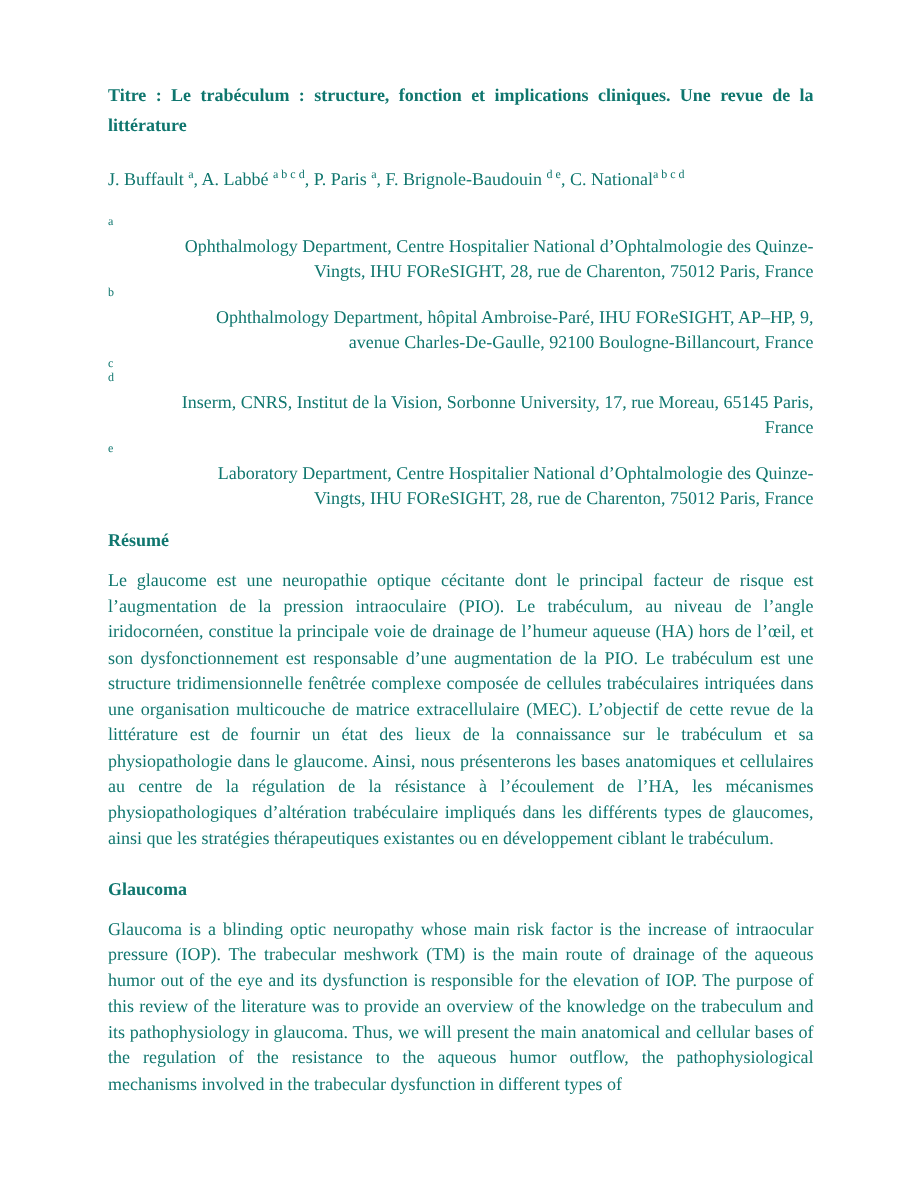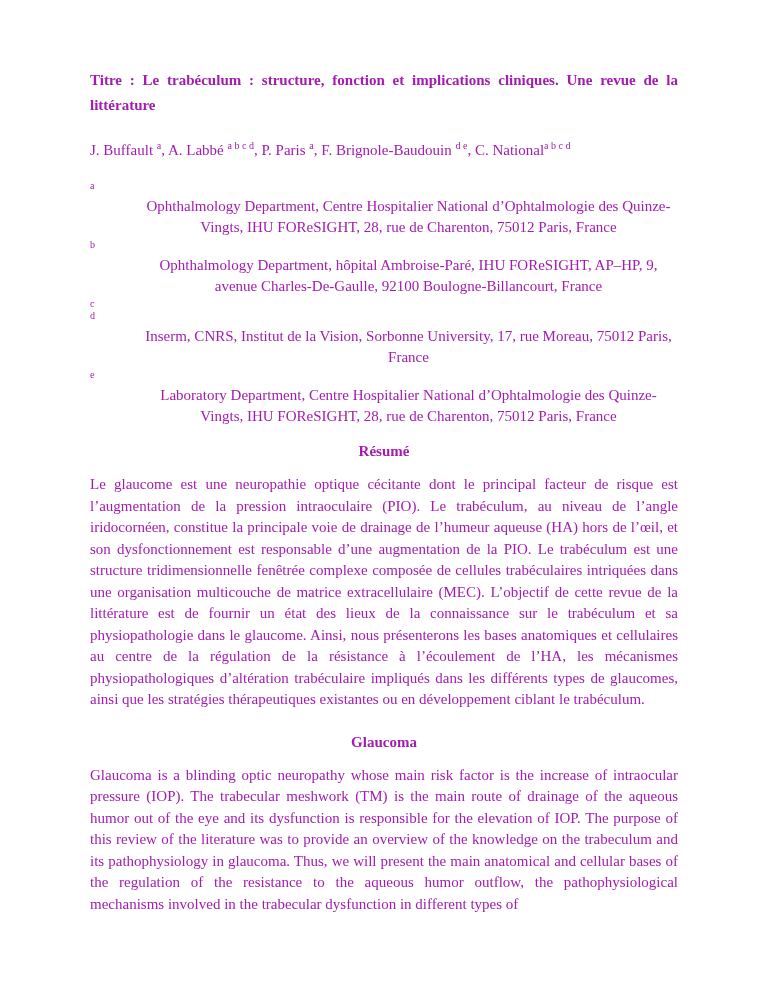--- a/index.html
+++ b/index.html
@@ -8,21 +8,21 @@
     background: #ffffff;
   }
   .page {
     position: relative;
     width: 768px;
     height: 994px;
     margin: 0 auto;
     box-sizing: border-box;
     padding: 68px 90px 30px 90px;
     background: #ffffff;
-    color: #a21caf;
+    color: #0f766e;
     font-family: "Liberation Serif", "DejaVu Serif", serif;
     font-size: 15px;
     overflow: hidden;
   }
   p { margin: 0; }
   .p-title {
     font-weight: bold;
     text-align: justify;
     line-height: 25px;
     margin: 0 0 22px 0;
@@ -38,27 +38,26 @@
   .affs { margin: 0 0 14px 0; }
   .aff-label {
     font-size: 10px;
     line-height: 12px;
     height: 12px;
   }
   .aff-text {
     margin-left: 49px;
     line-height: 21px;
     margin-bottom: 5px;
-    text-align: center;
+    text-align: right;
   }
   .p-head {
     font-weight: bold;
     line-height: 21px;
     margin: 0;
-    text-align: center;
   }
   .p-body {
     text-align: justify;
     line-height: 21.5px;
     margin: 12px 0 21px 0;
   }
 </style>
 </head>
 <body>
 
@@ -80,21 +79,21 @@
       <div class="aff-label"><sup>b</sup></div>
       <div class="aff-text">Ophthalmology Department, hôpital Ambroise-Paré, IHU FOReSIGHT, AP–HP, 9, avenue Charles-De-Gaulle, 92100 Boulogne-Billancourt, France</div>
     </div>
 
     <div class="aff">
       <div class="aff-label"><sup>c</sup></div>
     </div>
 
     <div class="aff">
       <div class="aff-label"><sup>d</sup></div>
-      <div class="aff-text">Inserm, CNRS, Institut de la Vision, Sorbonne University, 17, rue Moreau, 75012 Paris, France</div>
+      <div class="aff-text">Inserm, CNRS, Institut de la Vision, Sorbonne University, 17, rue Moreau, 65145 Paris, France</div>
     </div>
 
     <div class="aff">
       <div class="aff-label"><sup>e</sup></div>
       <div class="aff-text">Laboratory Department, Centre Hospitalier National d’Ophtalmologie des Quinze-Vingts, IHU FOReSIGHT, 28, rue de Charenton, 75012 Paris, France</div>
     </div>
 
   </div>
 
   <p class="p-head">Résumé</p>

